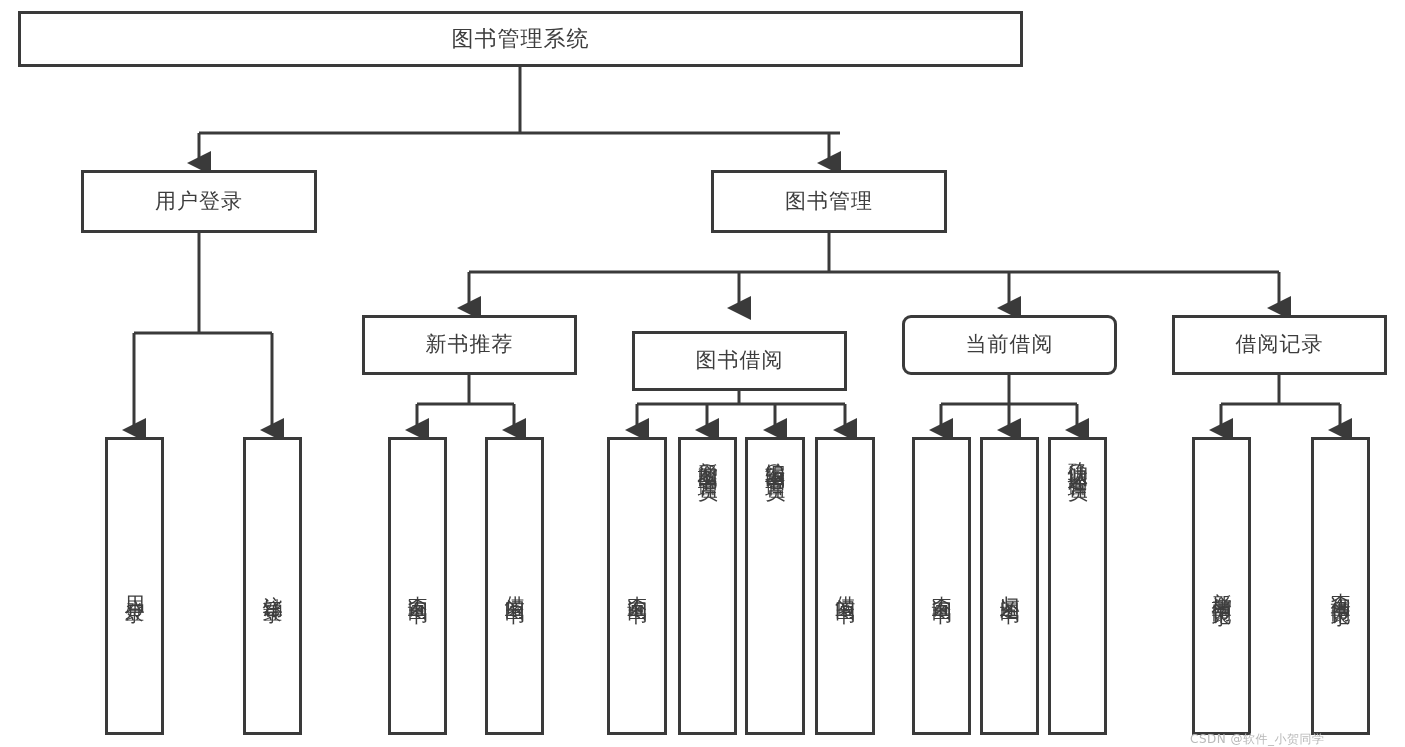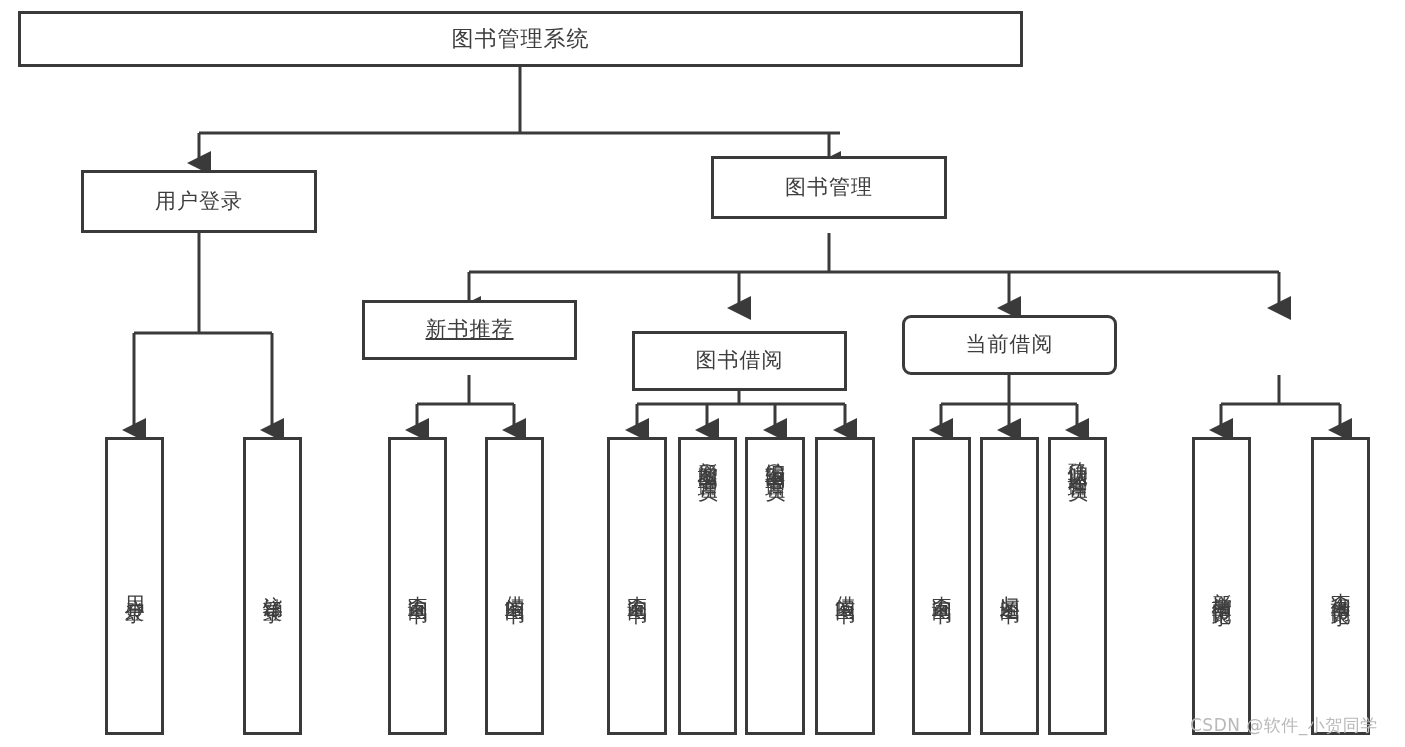--- a/index.html
+++ b/index.html
@@ -61,22 +61,22 @@
     white-space: nowrap;
     display: block;
   }
   .node-box.vertical.centered {
     align-items: center;
     padding-top: 0;
   }
   .watermark {
     position: absolute;
     left: 1190px;
-    top: 714px;
-    font-size: 17px;
+    top: 731px;
+    font-size: 12px;
     color: #b9b9b9;
     white-space: nowrap;
     z-index: 5;
     letter-spacing: 0.5px;
   }
 </style>
 </head>
 <body>
 
 <div id="diagram-root">
@@ -131,33 +131,36 @@
     </g>
   </svg>
 
   <div class="node-box horizontal root-box" style="left:18px; top:11px; width:1005px; height:56px;">
     <span class="node-label">图书管理系统</span>
   </div>
 
   <div class="node-box horizontal" style="left:81px; top:170px; width:236px; height:63px;">
     <span class="node-label">用户登录</span>
   </div>
-  <div class="node-box horizontal" style="left:711px; top:156px; width:236px; height:63px;text-align:right;">
+  <div class="node-box horizontal" style="left:711px; top:170px; width:236px; height:63px;text-align:right;">
     <span class="node-label">图书管理</span>
   </div>
 
-  <div class="node-box horizontal" style="left:362px; top:300px; width:215px; height:60px;text-decoration:underline;">
+  <div class="node-box horizontal" style="left:362px; top:315px; width:215px; height:60px;">
     <span class="node-label">新书推荐</span>
   </div>
   <div class="node-box horizontal" style="left:632px; top:331px; width:215px; height:60px;">
     <span class="node-label">图书借阅</span>
   </div>
   <div class="node-box horizontal" style="left:902px; top:315px; width:215px; height:60px;border-radius:9px;">
     <span class="node-label">当前借阅</span>
   </div>
+  <div class="node-box horizontal" style="left:1172px; top:315px; width:215px; height:60px;">
+    <span class="node-label">借阅记录</span>
+  </div>
 
   <div class="node-box vertical centered" style="left:105px; top:437px; width:59px; height:298px;">
     <span class="node-label">用户登录</span>
   </div>
   <div class="node-box vertical centered" style="left:243px; top:437px; width:59px; height:298px;">
     <span class="node-label">注销登录</span>
   </div>
 
   <div class="node-box vertical centered" style="left:388px; top:437px; width:59px; height:298px;">
     <span class="node-label">查询图书</span>

